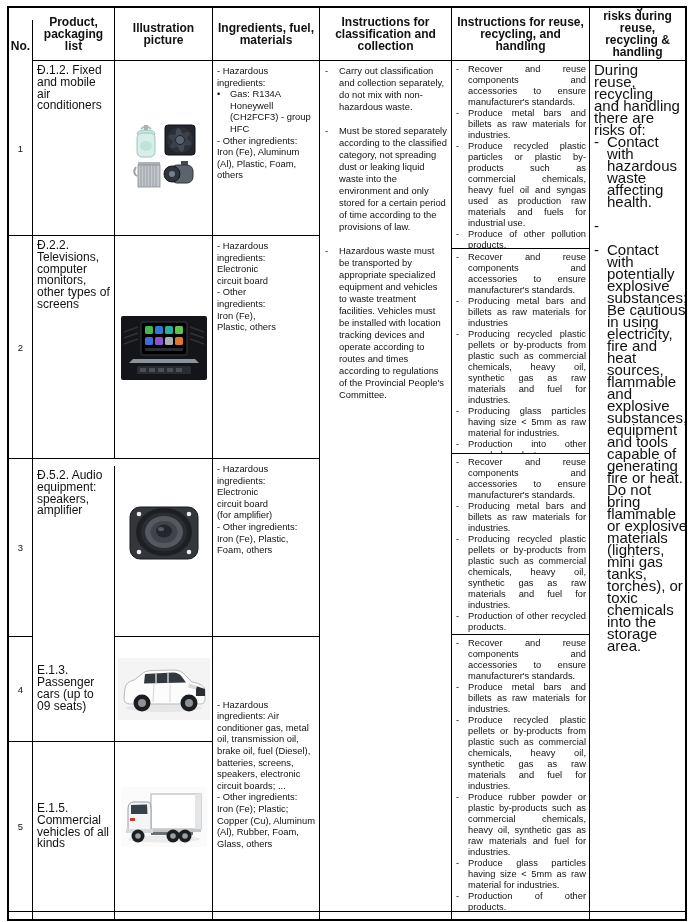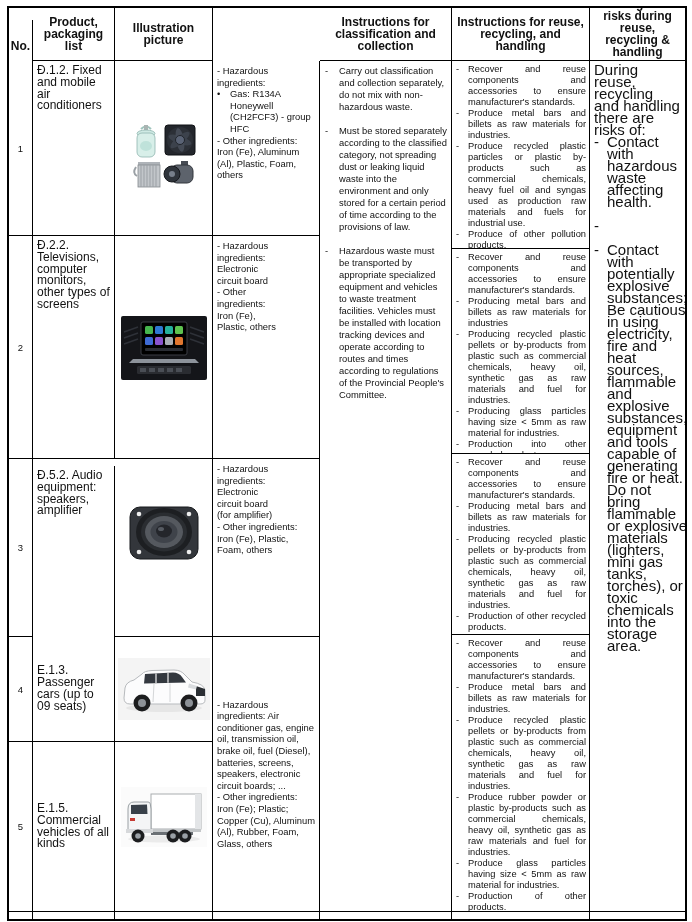--- a/index.html
+++ b/index.html
@@ -36,20 +36,23 @@
 
   <div class="cell th" style="left:0;top:12px;width:24px;height:53px">
       <span>No.</span>
     </div>
   <div class="cell th" style="left:24px;top:0;width:82px;height:53px">
       <span>Product, packaging list</span>
     </div>
   <div class="cell th" style="left:106px;top:0;width:98px;height:53px">
       <span>Illustration picture</span>
     </div>
+  <div class="cell th" style="left:204px;top:0;width:107px;height:53px">
+      <span>Ingredients, fuel, materials</span>
+    </div>
   <div class="cell th" style="left:311px;top:0;width:132px;height:53px">
       <span>Instructions for classification and collection</span>
     </div>
   <div class="cell th" style="left:443px;top:0;width:138px;height:53px">
       <span>Instructions for reuse, recycling, and handling</span>
     </div>
   <div class="cell th lastcol" style="left:581px;top:0;width:95px;height:53px">
       <span>Warning about risks during reuse, recycling &amp; handling process</span>
     </div>
 
@@ -197,21 +200,21 @@
   <div class="cell ingcell preline" style="left:204px;top:451px;width:107px;height:178px"><span>- Hazardous
 ingredients:
 Electronic
 circuit board
 (for amplifier)
 - Other ingredients:
 Iron (Fe), Plastic,
 Foam, others</span></div>
   <div class="cell ingcell vc" style="left:204px;top:629px;width:107px;height:275px">
     <div>
-      <div>- Hazardous ingredients: Air conditioner gas, engine oil, transmission oil, brake oil, fuel (Diesel), batteries, screens, speakers, electronic circuit boards; ...</div>
+      <div>- Hazardous ingredients: Air conditioner gas, metal oil, transmission oil, brake oil, fuel (Diesel), batteries, screens, speakers, electronic circuit boards; ...</div>
       <div>- Other ingredients: Iron (Fe); Plastic; Copper (Cu), Aluminum (Al), Rubber, Foam, Glass, others</div>
     </div>
   </div>
 
   <div class="cell clscell" style="left:311px;top:53px;width:132px;height:851px">
     <div class="bi gap">
         <span class="b">-</span>
         <span class="t">Carry out classification and collection separately, do not mix with non-hazardous waste.</span>
       </div>
     <div class="bi gap">

